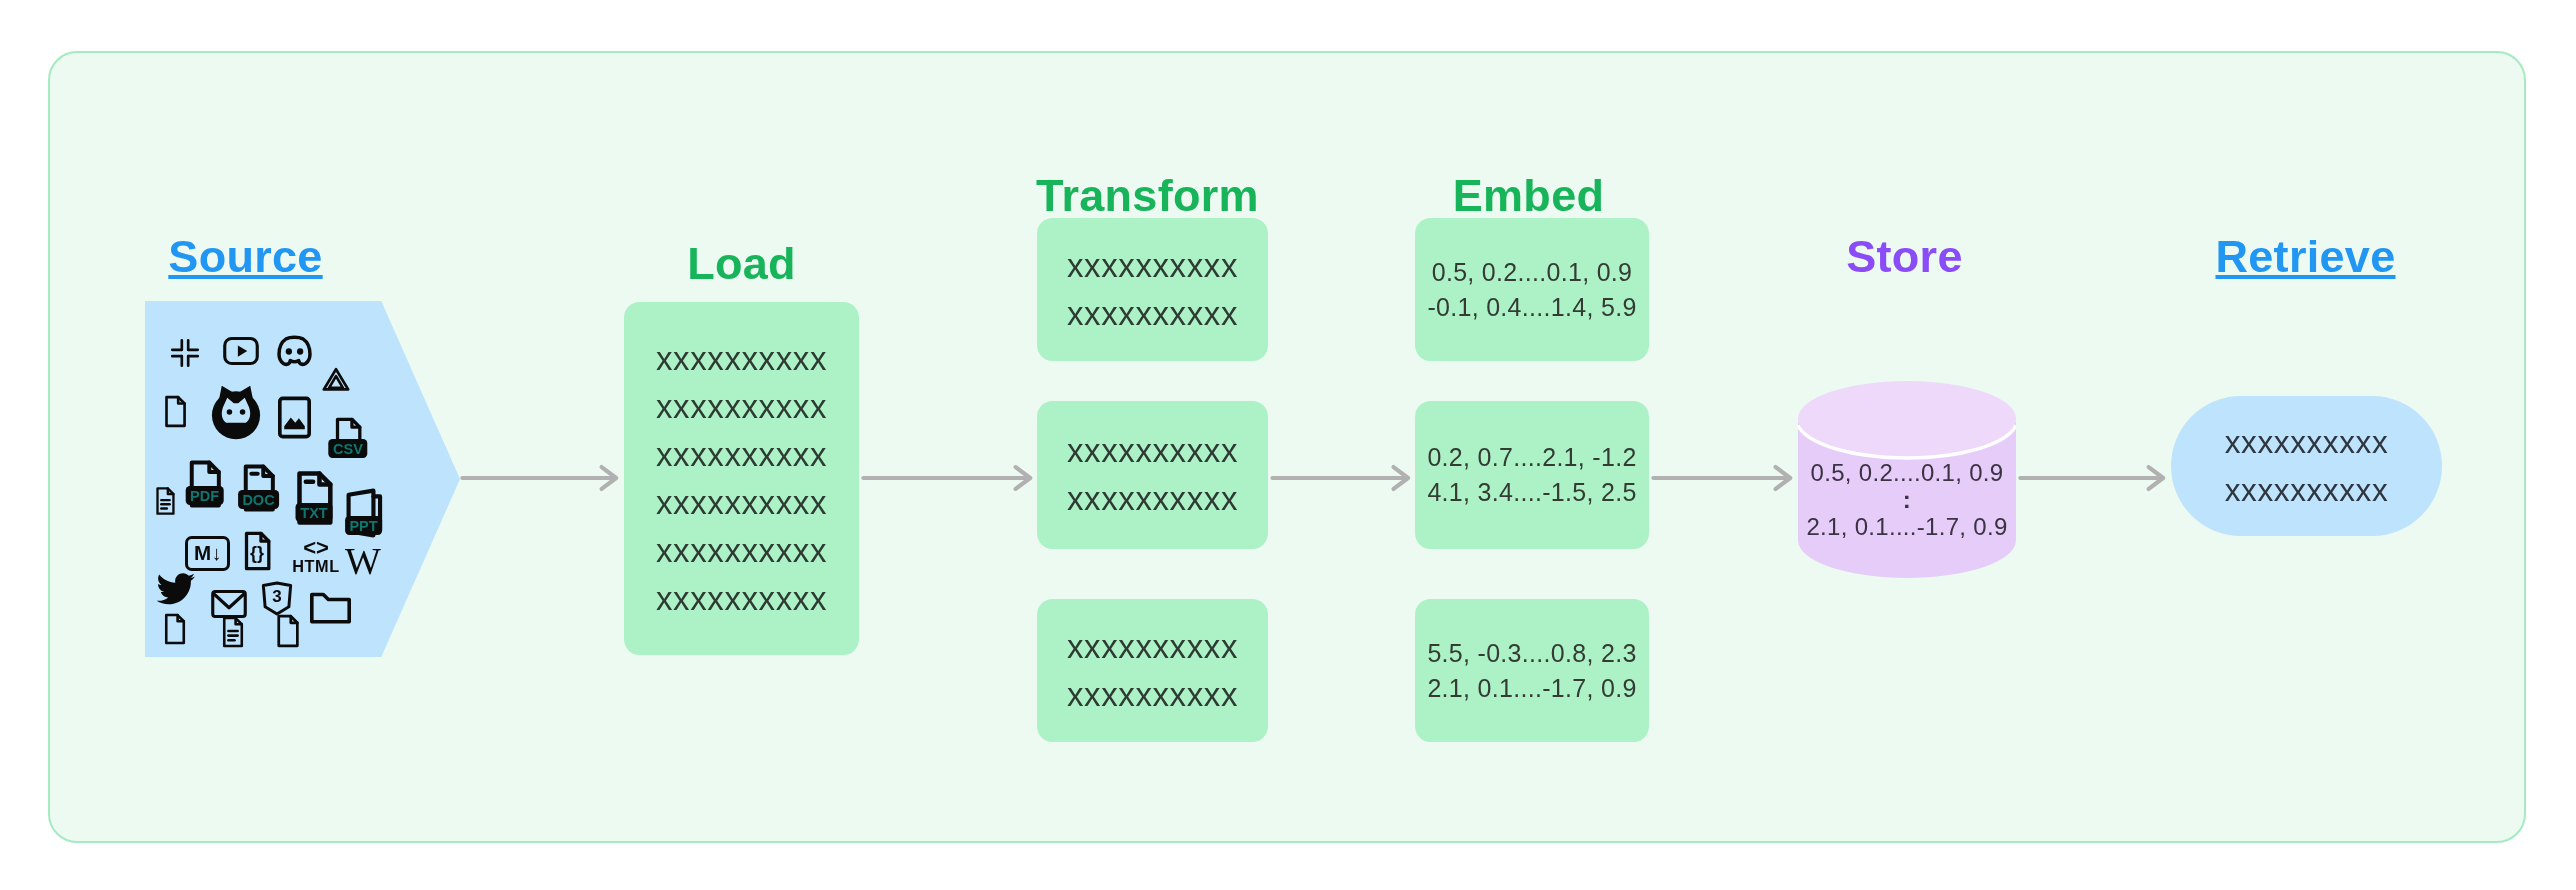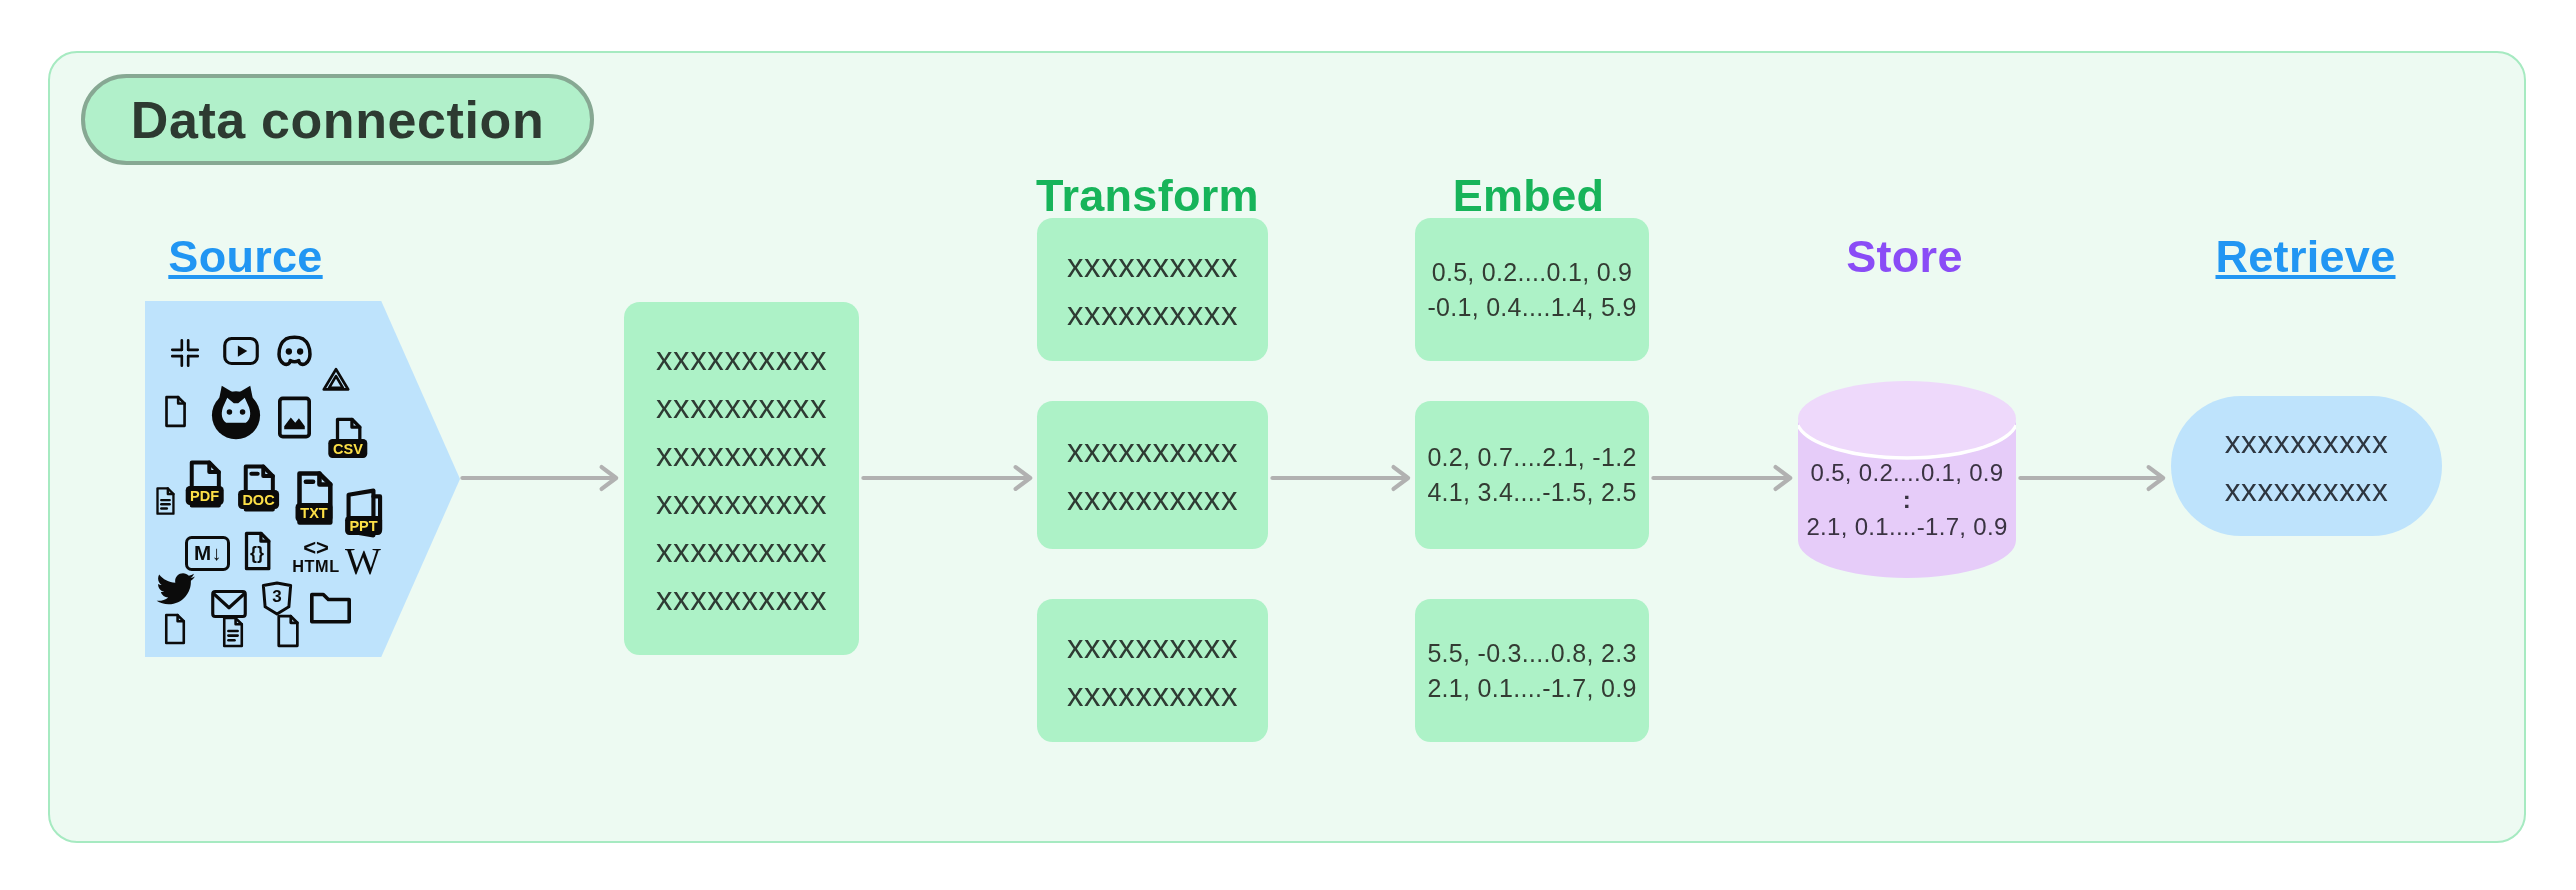--- a/index.html
+++ b/index.html
@@ -26,21 +26,21 @@
   .pill .ln{font-size:31.5px;font-weight:500;color:#2E3640;line-height:48px;letter-spacing:0.6px;}
 
   
   .src-shape{position:absolute;left:145px;top:301px;width:315px;height:356px;background:#BEE3FC;
              clip-path:polygon(0 0,75% 0,100% 50%,75% 100%,0 100%);}
   .icn{position:absolute;color:#0b0b0b;}
   .icn svg{display:block;width:100%;height:100%;}
   .st{fill:none;stroke:#0b0b0b;stroke-width:5;stroke-linejoin:round;stroke-linecap:round;}
   .fl{fill:#0b0b0b;stroke:none;}
   .tag{position:absolute;left:50%;bottom:4.8px;transform:translateX(-50%);
-       background:#0b0b0b;color:#fde047;font-weight:900;font-size:14.5px;line-height:18px;
+       background:#0b0b0b;color:#0f766e;font-weight:900;font-size:14.5px;line-height:18px;
        padding:0.6px 4.8px;border-radius:4.2px;white-space:nowrap;}
   .braces{position:absolute;left:50%;top:54%;transform:translate(-50%,-50%);
           font-size:18px;font-weight:800;}
   .mdbox{display:inline-block;border:3px solid #0b0b0b;border-radius:6.7px;
          font-size:20.6px;font-weight:800;padding:2.4px 6px;line-height:24px;}
   .htmlcol{display:flex;flex-direction:column;align-items:center;font-weight:800;}
   .htmlcol .ang{font-size:22px;line-height:19.4px;}
   .htmlcol .txt{font-size:16.3px;line-height:18px;letter-spacing:0.6px;}
   .wchar{font-family:"Liberation Serif",serif;font-size:38px;font-weight:500;line-height:38px;}
   .shield3{position:absolute;left:50%;top:46%;transform:translate(-50%,-50%);
@@ -55,25 +55,23 @@
   .arrow{position:absolute;top:455px;}
   .arrow line,.arrow polyline{stroke:#B1B1B1;stroke-width:7;fill:none;
          stroke-linecap:round;stroke-linejoin:round;}
 </style>
 </head>
 <body>
 
 <div class="stage">
   <div class="canvas"></div>
 
-  <div class="badge">
-    <span>Data connection</span>
-  </div>
 
   <div class="col-title c-blue" style="left:94px;top:199px">Source</div>
+  <div class="col-title c-green" style="left:590px;top:206px">Load</div>
   <div class="col-title c-green" style="left:996px;top:138px">Transform</div>
   <div class="col-title c-green" style="left:1377px;top:138px">Embed</div>
   <div class="col-title c-blue" style="left:2154px;top:199px">Retrieve</div>
   <div class="col-title c-purple" style="left:1753px;top:199px">Store</div>
 
   <div class="src-shape">
     <div class="icn" style="left:23px;top:35px;width:34px;height:34px">
       <svg viewBox="0 0 64 64">
           <line class="st" x1="26" y1="8" x2="26" y2="56" stroke-dasharray="18 12" stroke-width="7"></line>
           <line class="st" x1="38" y1="56" x2="38" y2="8" stroke-dasharray="18 12" stroke-width="7"></line>

